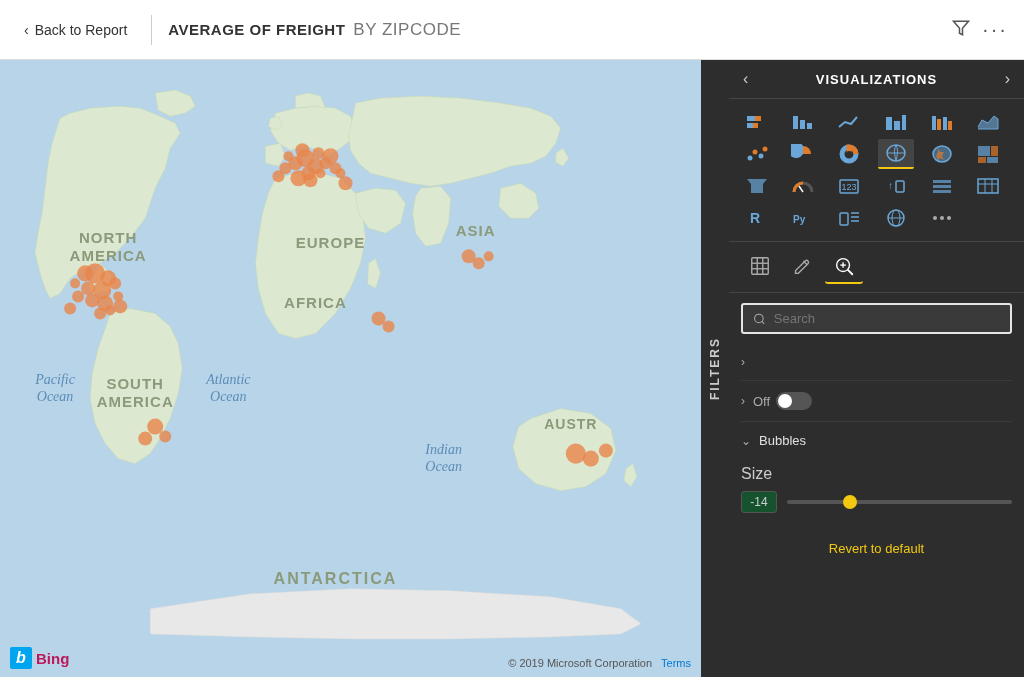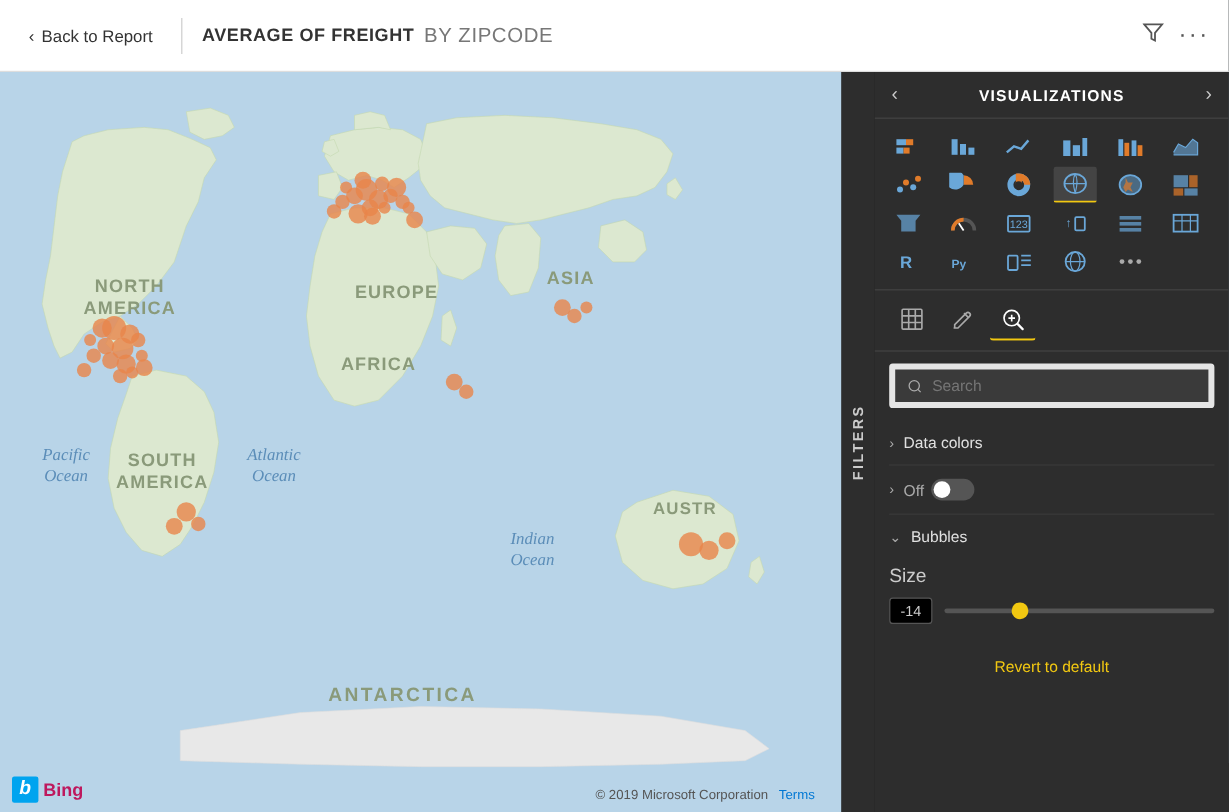--- a/index.html
+++ b/index.html
@@ -121,21 +121,21 @@
     }
     .tab-icon.active {
       border-bottom: 2px solid #f2c811;
       color: #fff;
     }
 
     
     .search-box {
       margin: 10px 12px;
       background: #3a3a3a;
-      border: 5px solid #e5e5e5;
+      border: 2px solid #e5e5e5;
       border-radius: 3px;
       display: flex;
       align-items: center;
       padding: 6px 10px;
       gap: 8px;
     }
     .search-box input {
       background: none;
       border: none;
       outline: none;
@@ -190,21 +190,21 @@
     .bubbles-header .label { color: #e0e0e0; font-size: 13px; }
 
     .slider-section {
       padding: 6px 12px 16px;
     }
     .slider-label { color: #ccc; font-size: 16px; margin-bottom: 8px; }
     .slider-row {
       display: flex; align-items: center; gap: 10px;
     }
     .slider-value {
-      background: #000000;
+      background: #14532d;
       border: 1px solid #555;
       color: #ccc;
       font-size: 12px;
       padding: 3px 6px;
       border-radius: 3px;
       min-width: 36px;
       text-align: center;
     }
     .slider-track {
       flex: 1;
@@ -251,21 +251,21 @@
       font-size: 16px;
       font-weight: 900;
       font-style: italic;
       width: 22px; height: 22px;
       display: flex; align-items: center; justify-content: center;
       border-radius: 2px;
     }
     .map-copyright {
       position: absolute;
       bottom: 8px;
-      right: 22px;
+      right: 10px;
       font-size: 11px;
       color: #555;
     }
     .map-copyright a { color: #0078d4; text-decoration: none; }
   </style>
 </head>
 <body>
 
 <div class="top-bar">
   <button class="back-btn">
@@ -622,21 +622,20 @@
         <circle cx="11" cy="11" r="8"></circle>
         <path d="M21 21l-4.35-4.35"></path>
       </svg>
       <input type="text" style="background: none; border: none; outline: none; color: rgb(204, 204, 204); font-size: 13px; width: 100%;" placeholder="Search">
     </div>
 
     <div class="format-section">
 
       <div class="section-row">
         <span class="chevron">›</span>
-        <span class="label">Data colors</span>
       </div>
 
       <div class="section-row">
         <span class="chevron">›</span>
         <span class="value">Off</span>
         <div class="toggle-switch off">
           <div class="toggle-knob"></div>
         </div>
       </div>
     </div>

